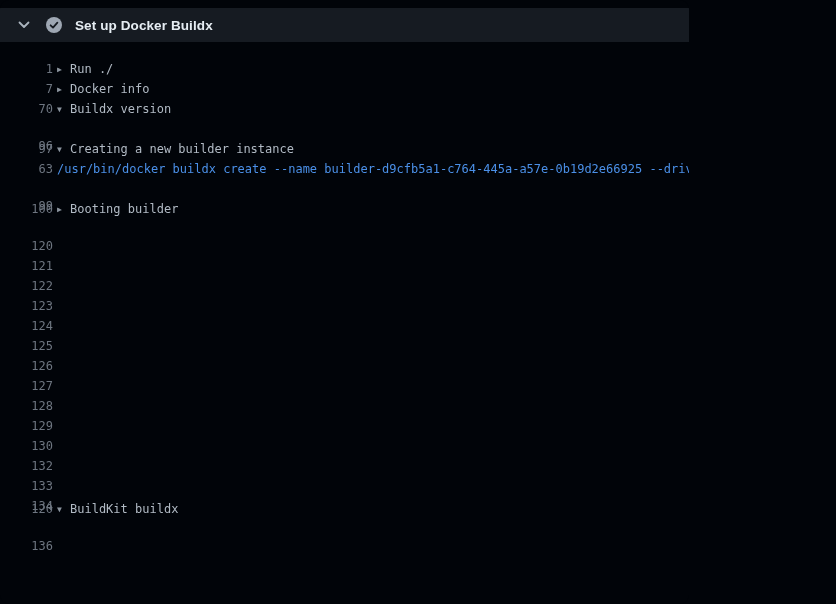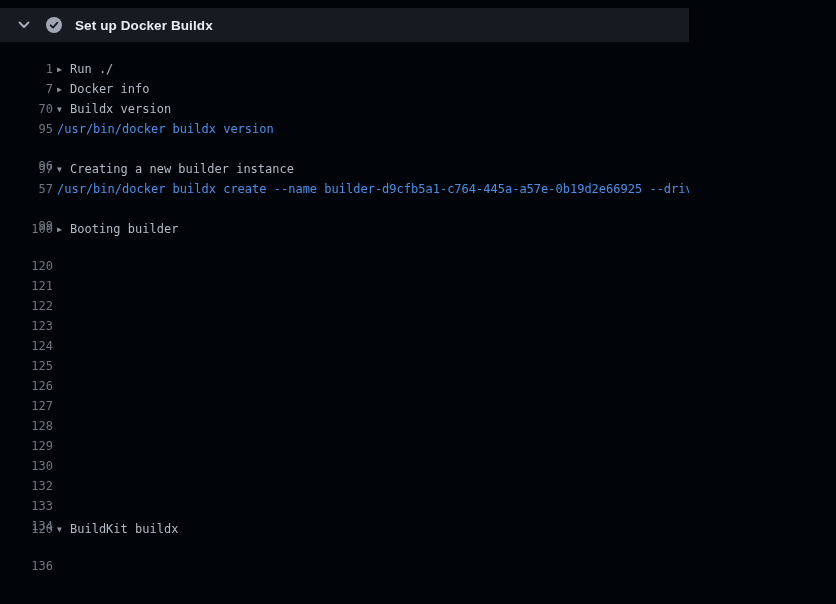--- a/index.html
+++ b/index.html
@@ -83,24 +83,23 @@
         <path d="M4.6 8.3 L7 10.6 L11.4 5.6" fill="none" stroke="#161b22" stroke-width="1.8" stroke-linecap="round" stroke-linejoin="round"></path>
       </svg>
     </span>
     <span class="step-title">Set up Docker Buildx</span>
   </div>
 
   <div class="log" id="log">
       <div class="row group"><span class="ln">1</span><span class="content"><span class="arrow">▶</span><span>Run ./</span></span></div>
       <div class="row group"><span class="ln">7</span><span class="content"><span class="arrow">▶</span><span>Docker info</span></span></div>
       <div class="row group"><span class="ln">70</span><span class="content"><span class="arrow">▼</span><span>Buildx version</span></span></div>
-      <div class="row cmd"><span class="ln">95</span><span class="content">/usr/bin/docker buildx version</span></div>
       <div class="row log"><span class="ln">96</span><span class="content">github.com/docker/buildx 0.10.3+azure-1 79e156beb11f697f06ac67fa1fb958e4762c0fab</span></div>
       <div class="row group"><span class="ln">97</span><span class="content"><span class="arrow">▼</span><span>Creating a new builder instance</span></span></div>
-      <div class="row cmd"><span class="ln">57</span><span class="content">/usr/bin/docker buildx create --name builder-d9cfb5a1-c764-445a-a57e-0b19d2e66925 --driver docker-container</span></div>
+      <div class="row cmd"><span class="ln">63</span><span class="content">/usr/bin/docker buildx create --name builder-d9cfb5a1-c764-445a-a57e-0b19d2e66925 --driver docker-container</span></div>
       <div class="row log"><span class="ln">99</span><span class="content">builder-d9cfb5a1-c764-445a-a57e-0b19d2e66925</span></div>
       <div class="row group"><span class="ln">100</span><span class="content"><span class="arrow">▶</span><span>Booting builder</span></span></div>
       <div class="row log"><span class="ln">120</span><span class="content">{</span></div>
       <div class="row log"><span class="ln">121</span><span class="content">  "nodes": [</span></div>
       <div class="row log"><span class="ln">122</span><span class="content">    {</span></div>
       <div class="row log"><span class="ln">123</span><span class="content">      "name": "builder-d9cfb5a1-c764-445a-a57e-0b19d2e669250",</span></div>
       <div class="row log"><span class="ln">124</span><span class="content">      "endpoint": "unix:///var/run/docker.sock",</span></div>
       <div class="row log"><span class="ln">125</span><span class="content">      "status": "running",</span></div>
       <div class="row log"><span class="ln">126</span><span class="content">      "buildkitd-flags": "--allow-insecure-entitlement security.insecure --allow-insecure-entitlement network.host",</span></div>
       <div class="row log"><span class="ln">127</span><span class="content">      "buildkit": "v0.11.3",</span></div>

